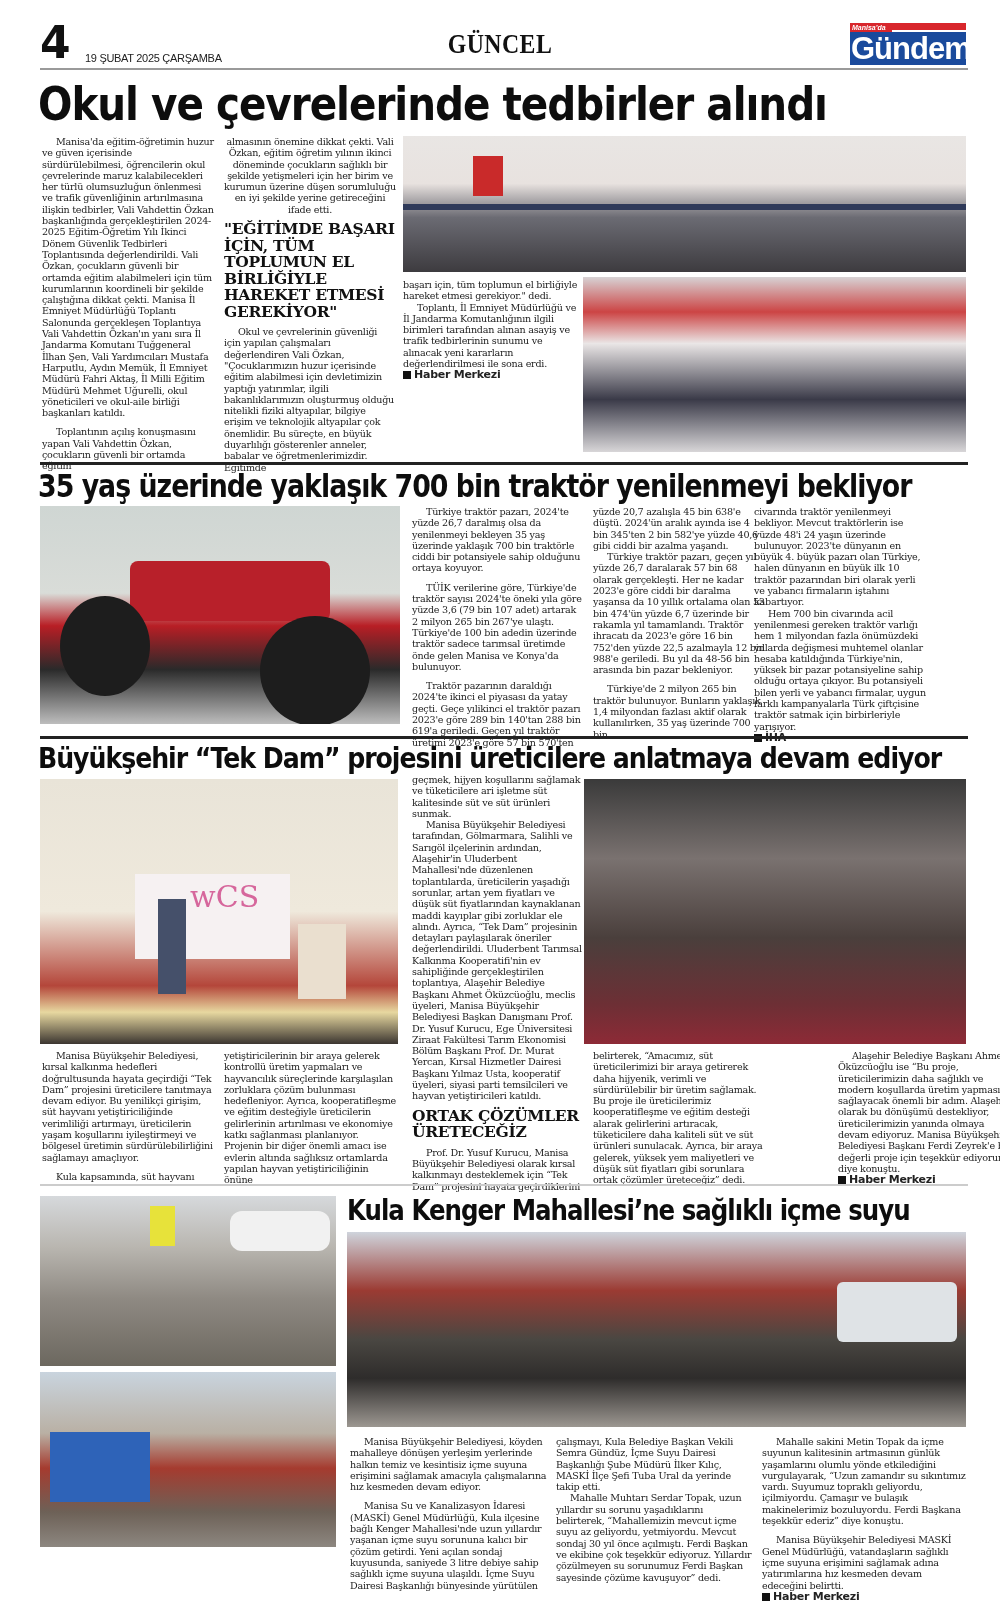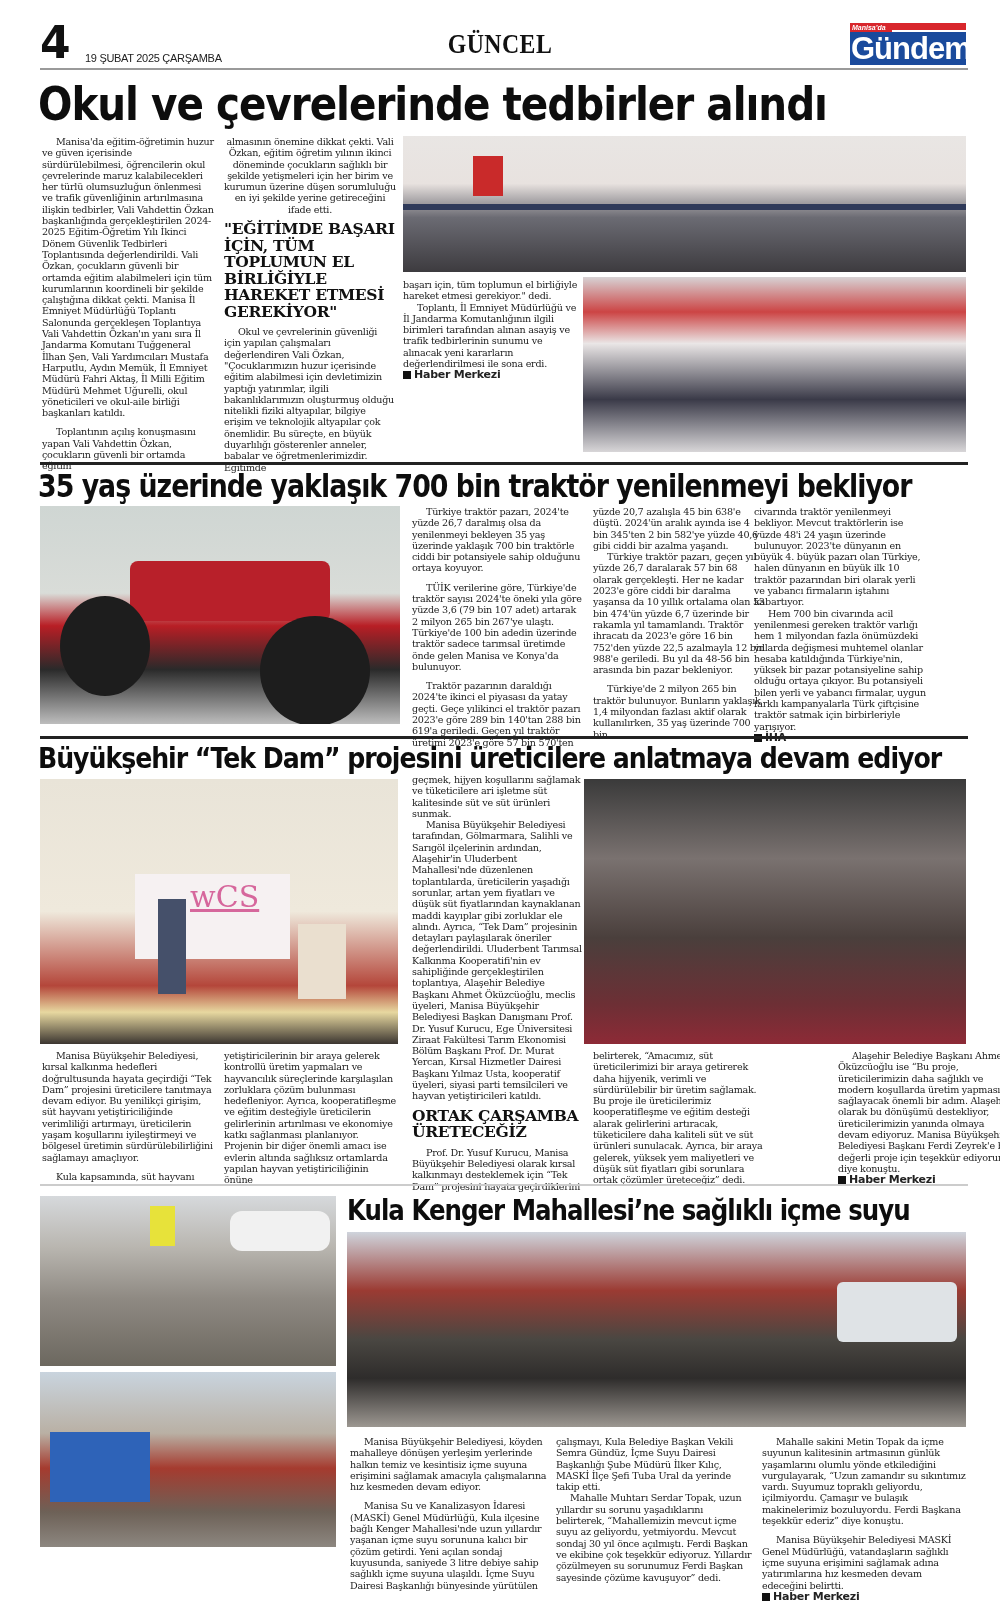--- a/index.html
+++ b/index.html
@@ -90,30 +90,30 @@
   <div>civarında traktör yenilenmeyi bekliyor. Mevcut traktörlerin ise yüzde 48'i 24 yaşın üzerinde bulunuyor. 2023'te dünyanın en büyük 4. büyük pazarı olan Türkiye, halen dünyanın en büyük ilk 10 traktör pazarından biri olarak yerli ve yabancı firmaların iştahını kabartıyor.</div>
   <p>Hem 700 bin civarında acil yenilenmesi gereken traktör varlığı hem 1 milyondan fazla önümüzdeki yıllarda değişmesi muhtemel olanlar hesaba katıldığında Türkiye'nin, yüksek bir pazar potansiyeline sahip olduğu ortaya çıkıyor. Bu potansiyeli bilen yerli ve yabancı firmalar, uygun farklı kampanyalarla Türk çiftçisine traktör satmak için birbirleriyle yarışıyor.</p>
   <span class="sig">İHA</span>
 </div>
 
 <div class="abs rule thick" style="top:736px;"></div>
 
 <div class="abs headline" style="left:38px; top:740px; font-size:29px; line-height:36px; transform:scaleX(0.87);">Büyükşehir “Tek Dam” projesini üreticilere anlatmaya devam ediyor</div>
 <div class="abs photo ph-stage" style="left:40px; top:779px; width:358px; height:265px;">
   <div class="shape" style="left:95px; top:95px; width:155px; height:85px; background:#f6f1f2;"></div>
-  <div class="shape" style="left:150px; top:100px; font-family:'DejaVu Serif',serif; font-size:30px; color:#d6679c;text-decoration:underline;">wCS</div>
+  <div class="shape" style="left:150px; top:100px; font-family:'DejaVu Serif',serif; font-size:30px; color:#d6679c;">wCS</div>
   <div class="shape" style="left:118px; top:120px; width:28px; height:95px; background:#45506a;"></div>
   <div class="shape" style="left:258px; top:145px; width:48px; height:75px; background:#eadfcf;"></div>
 </div>
 <div class="abs photo ph-audience" style="left:584px; top:779px; width:382px; height:265px;"></div>
 
 <div class="abs col" style="left:412px; top:774px; width:172px;">
   <div>geçmek, hijyen koşullarını sağlamak ve tüketicilere ari işletme süt kalitesinde süt ve süt ürünleri sunmak.</div>
   <p>Manisa Büyükşehir Belediyesi tarafından, Gölmarmara, Salihli ve Sarıgöl ilçelerinin ardından, Alaşehir'in Uluderbent Mahallesi'nde düzenlenen toplantılarda, üreticilerin yaşadığı sorunlar, artan yem fiyatları ve düşük süt fiyatlarından kaynaklanan maddi kayıplar gibi zorluklar ele alındı. Ayrıca, “Tek Dam” projesinin detayları paylaşılarak öneriler değerlendirildi. Uluderbent Tarımsal Kalkınma Kooperatifi'nin ev sahipliğinde gerçekleştirilen toplantıya, Alaşehir Belediye Başkanı Ahmet Öküzcüoğlu, meclis üyeleri, Manisa Büyükşehir Belediyesi Başkan Danışmanı Prof. Dr. Yusuf Kurucu, Ege Üniversitesi Ziraat Fakültesi Tarım Ekonomisi Bölüm Başkanı Prof. Dr. Murat Yercan, Kırsal Hizmetler Dairesi Başkanı Yılmaz Usta, kooperatif üyeleri, siyasi parti temsilcileri ve hayvan yetiştiricileri katıldı.</p>
-  <div class="subhead">ORTAK ÇARŞAMBA ÜRETECEĞİZ</div>
+  <div class="subhead">ORTAK ÇÖZÜMLER ÜRETECEĞİZ</div>
   <p>Prof. Dr. Yusuf Kurucu, Manisa Büyükşehir Belediyesi olarak kırsal kalkınmayı desteklemek için “Tek Dam” projesini hayata geçirdiklerini</p>
 </div>
 
 <div class="abs col" style="left:42px; top:1050px; width:172px;">
   <p>Manisa Büyükşehir Belediyesi, kırsal kalkınma hedefleri doğrultusunda hayata geçirdiği “Tek Dam” projesini üreticilere tanıtmaya devam ediyor. Bu yenilikçi girişim, süt hayvanı yetiştiriciliğinde verimliliği artırmayı, üreticilerin yaşam koşullarını iyileştirmeyi ve bölgesel üretimin sürdürülebilirliğini sağlamayı amaçlıyor.</p>
   <p>Kula kapsamında, süt hayvanı</p>
 </div>
 <div class="abs col" style="left:224px; top:1050px; width:172px;">
   <div>yetiştiricilerinin bir araya gelerek kontrollü üretim yapmaları ve hayvancılık süreçlerinde karşılaşılan zorluklara çözüm bulunması hedefleniyor. Ayrıca, kooperatifleşme ve eğitim desteğiyle üreticilerin gelirlerinin artırılması ve ekonomiye katkı sağlanması planlanıyor. Projenin bir diğer önemli amacı ise evlerin altında sağlıksız ortamlarda yapılan hayvan yetiştiriciliğinin önüne</div>
 </div>

